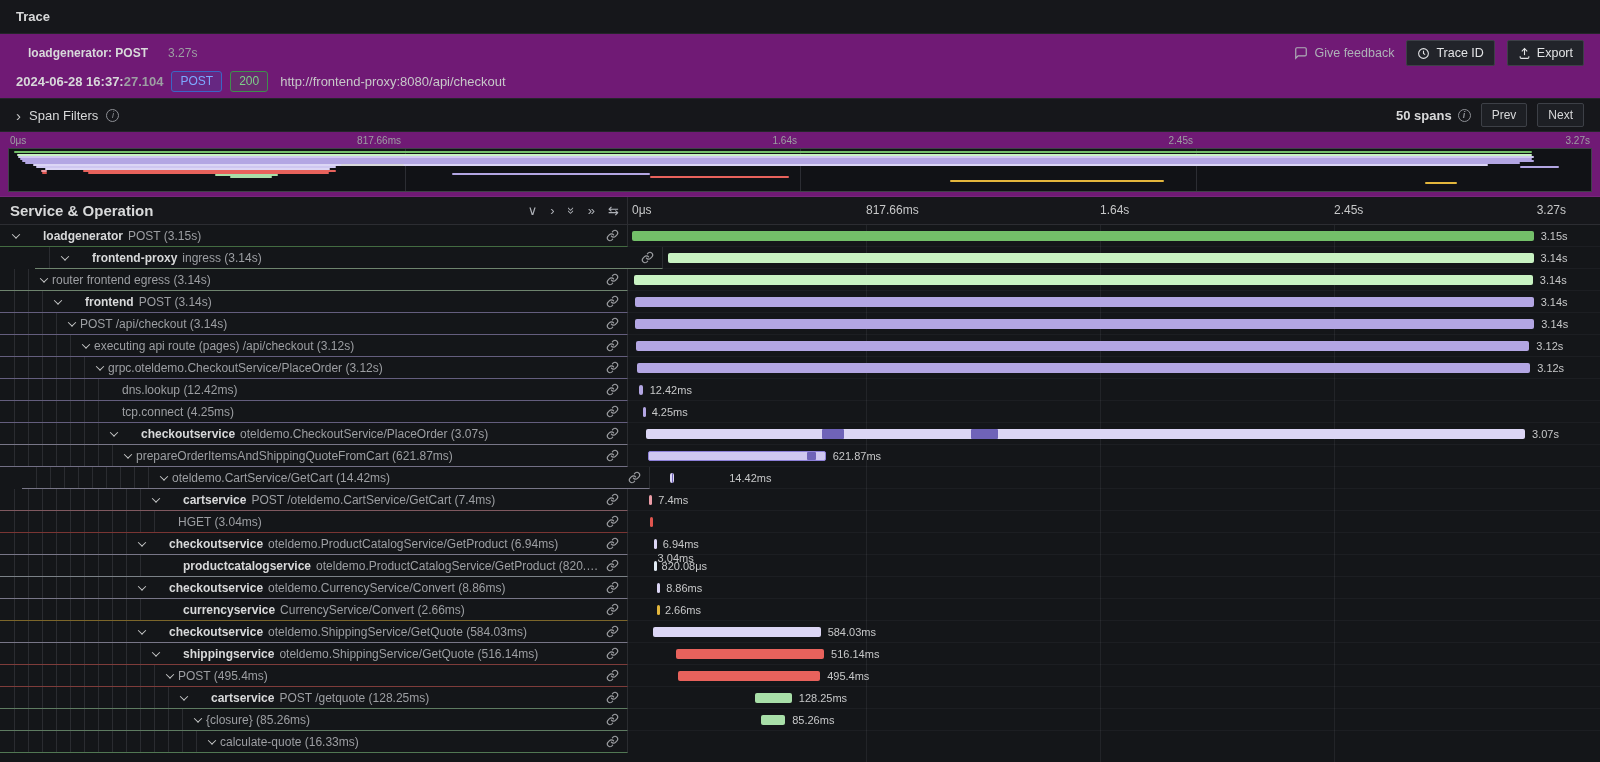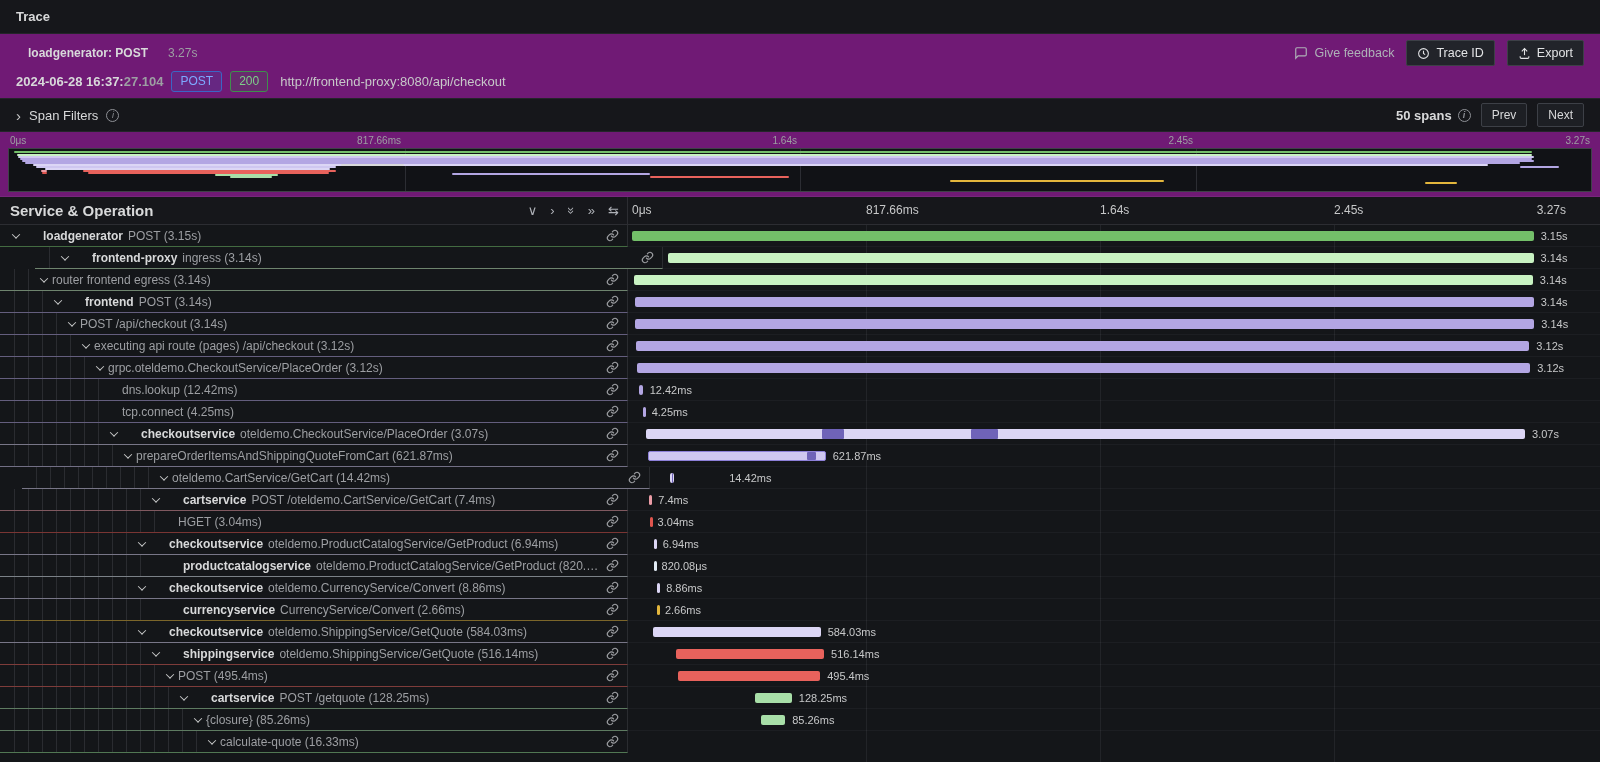--- a/index.html
+++ b/index.html
@@ -475,21 +475,21 @@
       <span class="op">HGET (3.04ms)</span>
       <span class="link">
         <svg width="13" height="13" viewBox="0 0 24 24" fill="none" stroke="currentColor" stroke-width="2.2" stroke-linecap="round">
                   <path d="M10 13a5 5 0 0 0 7.5.5l3-3a5 5 0 0 0-7-7l-1.7 1.7"></path>
                   <path d="M14 11a5 5 0 0 0-7.5-.5l-3 3a5 5 0 0 0 7 7l1.7-1.7"></path>
                 </svg>
       </span>
     </div>
     <div class="bar-cell">
       <div class="bar" style="left: calc(1.89602% + 3.31743px); width: calc(0.0929664% - 0.0334679px); background: rgb(224, 85, 78);"></div>
-      <span class="bar-label" style="left: calc(1.98899% + 10.284px);">3.04ms</span>
+      <span class="bar-label" style="left: calc(1.98899% + 10.284px); margin-top: 36px;">3.04ms</span>
     </div>
   </div>
 
   <div class="row">
     <div class="name-cell" style="border-bottom-color: rgba(220, 214, 245, 0.5);">
       <span class="indents" style="width: 126px;"></span>
       <span class="chev"></span>
       <span class="svc">checkoutservice</span>
       <span class="op">oteldemo.ProductCatalogService/GetProduct (6.94ms)</span>
       <span class="link">

